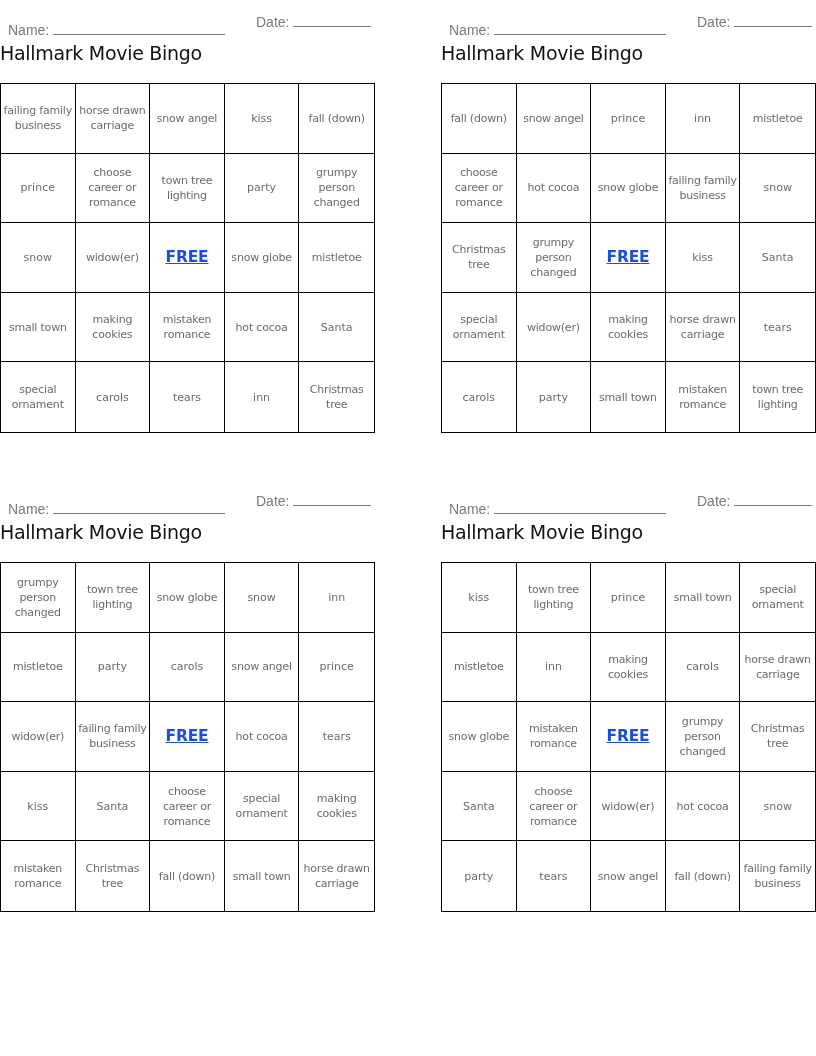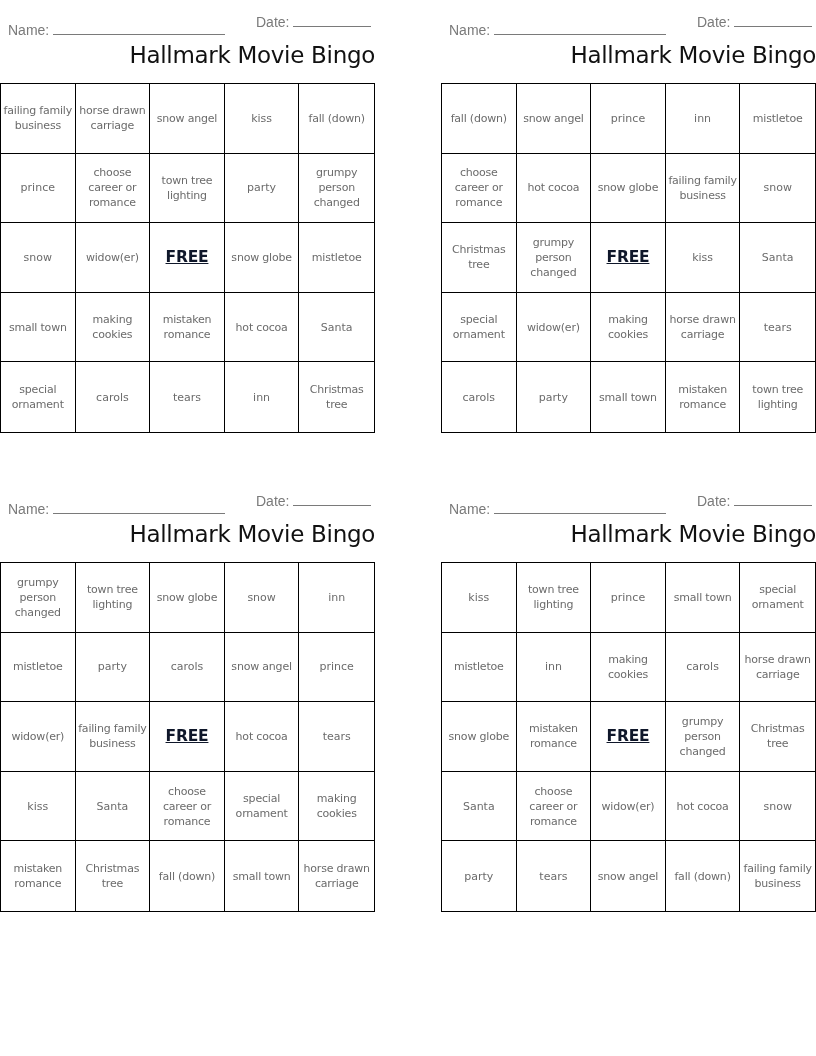--- a/index.html
+++ b/index.html
@@ -49,23 +49,23 @@
       height: 12px;
       margin-left: 4px;
     }
     .name-line { width: 172px; }
     .date-line { width: 78px; }
     .card-title {
       position: absolute;
       top: 42px;
       left: 0;
       width: 375px;
-      text-align: right;
+      text-align: left;
       font-family: "DejaVu Sans", sans-serif;
-      font-size: 23px;
+      font-size: 19px;
       color: #111111;
       letter-spacing: -0.3px;
     }
     .grid {
       position: absolute;
       top: 83px;
       left: 0;
       width: 375px;
       height: 350px;
       box-sizing: border-box;
@@ -92,21 +92,21 @@
     .cell:nth-child(5n) { border-right: none; }
     .cell:nth-child(n+21) { border-bottom: none; }
     .cell.big {
       font-size: 11px;
       letter-spacing: 0;
     }
     .cell.free {
       font-size: 15.5px;
       font-weight: bold;
       text-decoration: underline;
-      color: #0f172a;
+      color: #1d4ed8;
     }
   </style>
 </head>
 <body>
 
 <div id="page">
     <div class="card" style="left: 0px; top: 0px;">
     <div class="card-header">
       <span class="name-field"><span>Name:</span><span class="line name-line"></span></span>
       <span class="date-field"><span>Date:</span><span class="line date-line"></span></span>

